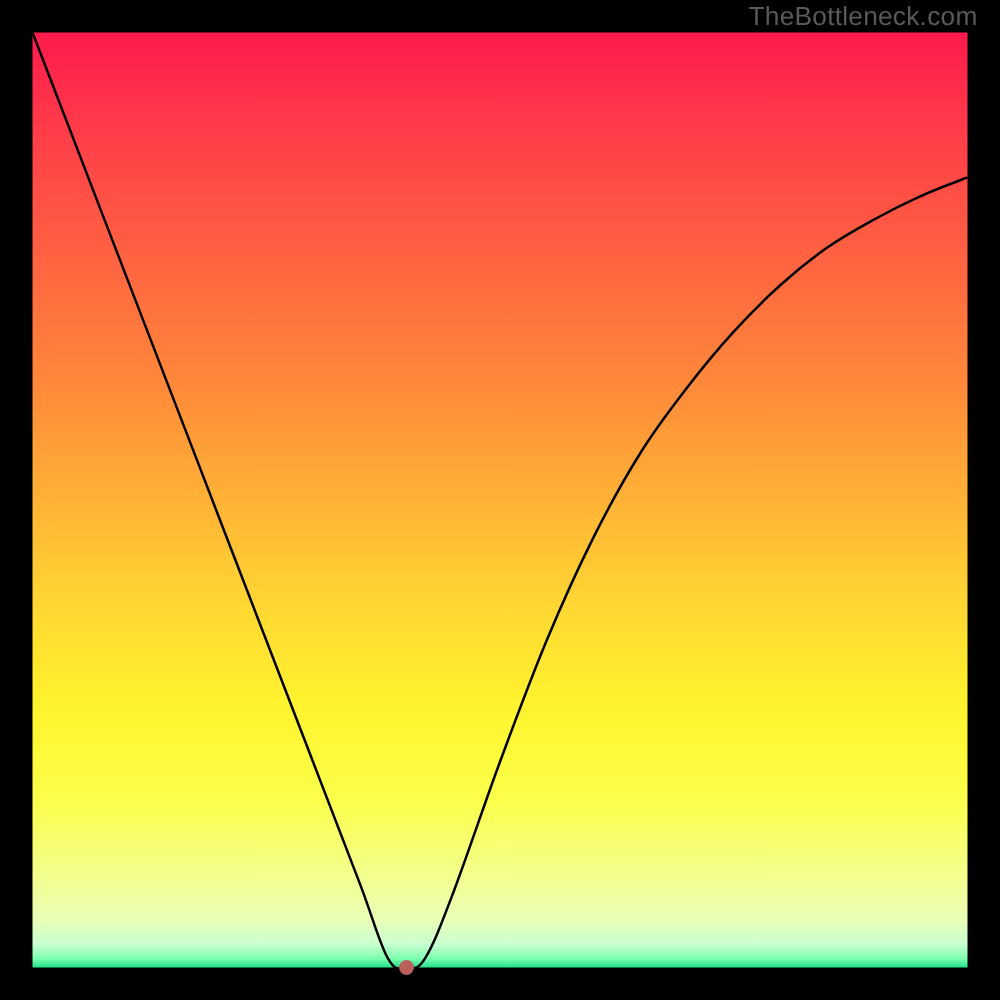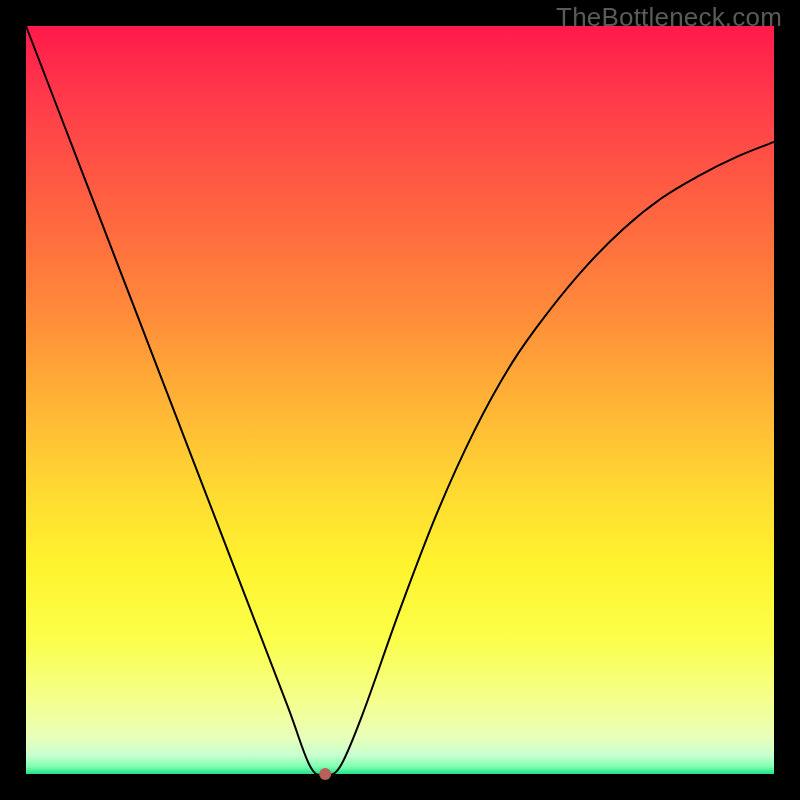--- a/index.html
+++ b/index.html
@@ -15,21 +15,21 @@
     position: relative;
     width: 800px;
     height: 800px;
     background: #000;
   }
   .watermark {
     position: absolute;
     top: 2px;
     right: 18px;
     color: #5a5a5a;
-    font-size: 26px;
+    font-size: 21px;
     font-weight: 500;
     letter-spacing: 0.2px;
   }
   .plot-area {
     position: absolute;
     left: 26px;
     top: 26px;
     width: 748px;
     height: 748px;
     

